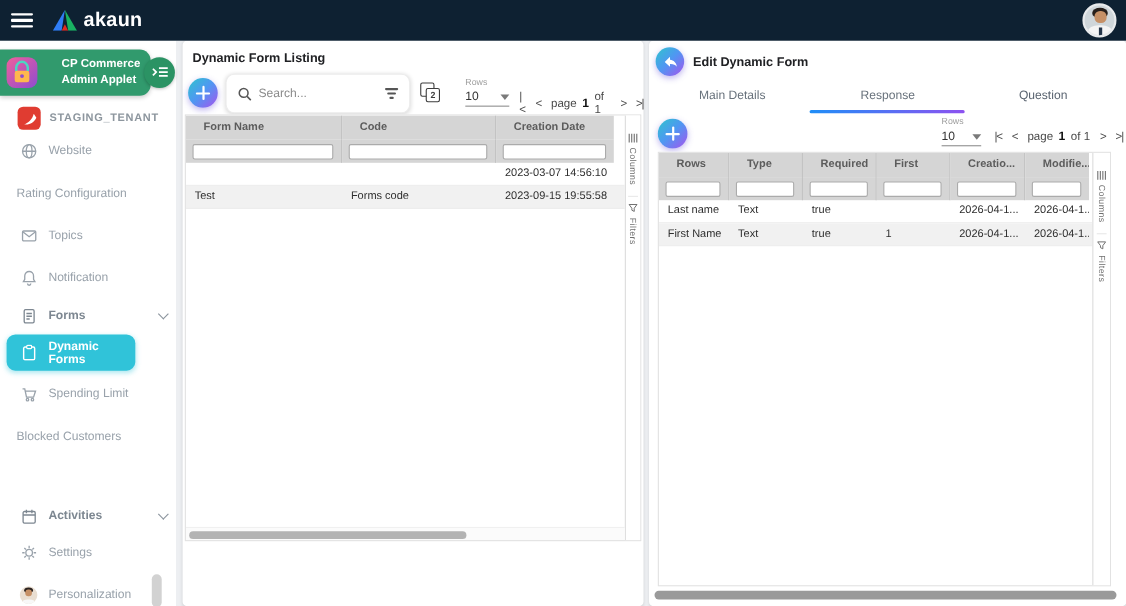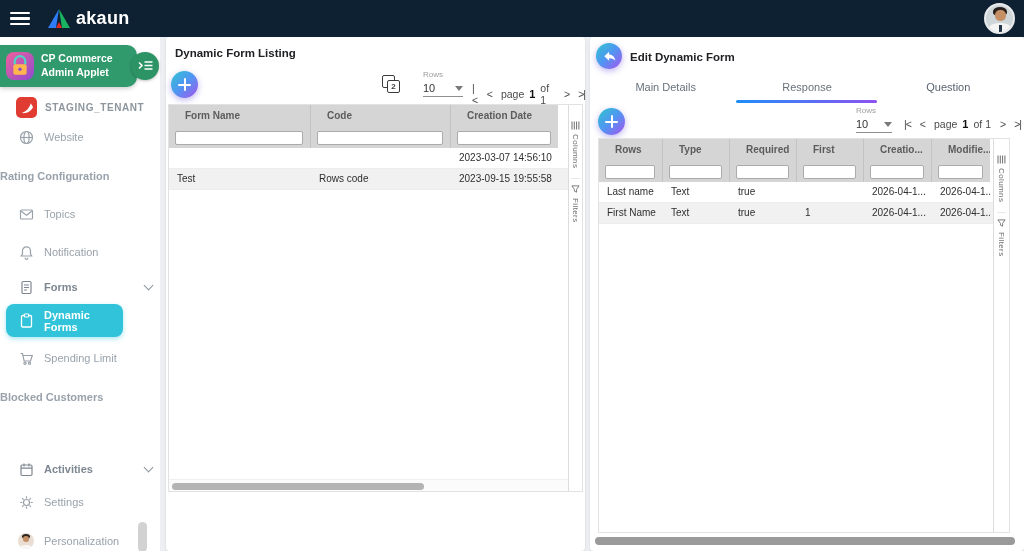--- a/index.html
+++ b/index.html
@@ -15,28 +15,28 @@
   .avatar{position:absolute;right:9px;top:3px;width:31px;height:31px;border-radius:50%;background:#cfd6da;border:2px solid #e8eaec;overflow:hidden;}
   .avatar .hair{position:absolute;top:2px;left:7px;width:14px;height:9px;border-radius:50% 50% 40% 40%;background:#271f1b;}
   .avatar .face{position:absolute;top:5px;left:8.5px;width:11px;height:11px;border-radius:45%;background:#c69066;}
   .avatar .shirt{position:absolute;bottom:-3px;left:3px;width:22px;height:12px;border-radius:45% 45% 0 0;background:#f4f4f4;}
   .avatar .tie{position:absolute;bottom:-1px;left:13px;width:3px;height:8px;background:#25364a;}
 
   
   .sidebar{position:absolute;left:0;top:37px;width:160px;height:514px;background:#fff;z-index:10;}
   .applet-card{position:absolute;left:0;top:8px;width:137px;height:42px;background:#319a6d;border-radius:0 10px 10px 0;display:flex;align-items:center;box-shadow:0 2px 4px rgba(0,0,0,.18);}
   .applet-icon{width:28px;height:28px;margin-left:6px;border-radius:8px;background:linear-gradient(135deg,#f0609c 0%,#8e4bd0 100%);position:relative;flex:0 0 auto;}
-  .applet-name{color:#fff;font-size:10.5px;font-weight:700;line-height:1.3;margin-left:7px;}
+  .applet-name{color:#fff;font-size:10.5px;font-weight:700;line-height:1.3;margin-left:22px;}
   .collapse-btn{position:absolute;left:131px;top:15px;width:28px;height:28px;border-radius:50%;background:#2b9364;display:flex;align-items:center;justify-content:center;cursor:pointer;box-shadow:0 1px 3px rgba(0,0,0,.25);}
   .tenant-row{position:absolute;left:0;top:56px;width:128px;height:28px;display:flex;align-items:center;}
   .tenant-icon{width:21px;height:21px;margin-left:16px;border-radius:5px;background:#e03c31;position:relative;flex:0 0 auto;}
   .tenant-label{margin-left:8px;font-size:10px;font-weight:700;color:#8d969e;letter-spacing:.6px;}
   .nav-item{position:absolute;left:0;width:188px;height:28px;display:flex;align-items:center;color:#99a2ab;font-size:11px;cursor:pointer;}
   .nav-item .ic{width:16px;height:16px;margin-left:18px;margin-right:10px;display:flex;align-items:center;justify-content:center;flex:0 0 auto;}
-  .nav-item.noicon{font-weight:bold;}
+  .nav-item.noicon{padding-left:15px;}
   .nav-item.semibold{font-weight:700;color:#7d8791;}
   .nav-item .chev{margin-left:auto;margin-right:36px;width:7px;height:7px;border-right:1.6px solid #8b949d;border-bottom:1.6px solid #8b949d;transform:rotate(45deg);margin-top:-4px;}
   .nav-item.active{left:6px;width:117px;height:33px;background:#30c3d9;border-radius:8px;color:#fff;font-weight:700;box-shadow:0 2px 5px rgba(48,195,217,.4);}
   .nav-item.active .ic{margin-left:12px;}
   .mini-avatar{width:16px;height:16px;border-radius:50%;background:#e9ded1;overflow:hidden;position:relative;}
   .mini-avatar .mh{position:absolute;top:1px;left:4px;width:8px;height:5px;border-radius:50%;background:#2b2320;}
   .mini-avatar .mf{position:absolute;top:3px;left:5px;width:6px;height:6px;border-radius:45%;background:#c69066;}
   .mini-avatar .ms{position:absolute;bottom:-2px;left:2px;width:12px;height:6px;border-radius:45% 45% 0 0;background:#f8f8f8;}
   .sidebar-scroll-thumb{position:absolute;left:138px;top:485px;width:9px;height:30px;background:#d2d2d2;border-radius:5px;}
 
@@ -268,20 +268,34 @@
   <div class="sidebar-scroll-thumb"></div>
 </div>
 
 <div class="panel panel-list">
   <div class="panel-title" style="left:9px;top:10px;">Dynamic Form Listing</div>
 
   <div class="grad-btn" style="left:5px;top:34px;">
     <span class="plus-icon"></span>
   </div>
 
+  <div class="search-box">
+    <span style="margin-left:10px;flex:0 0 auto;">
+      <svg width="13" height="13" viewBox="0 0 13 13" stroke="#555" stroke-width="1.4" fill="none">
+          <circle cx="5.5" cy="5.5" r="4"></circle>
+          <path d="M8.6 8.6L12 12"></path>
+        </svg>
+    </span>
+    <input type="text" placeholder="Search..." style="">
+    <span class="filter-list-icon">
+        <i></i>
+        <i></i>
+        <i></i>
+      </span>
+  </div>
 
   <div class="copy-icon" style="left:216px;top:38px;">
     <span class="back"></span>
     <span class="front">2</span>
   </div>
 
   <div class="rows-label" style="left:257px;top:33px;">Rows</div>
   <div class="rows-select" style="left:257px;top:45px;">
     <span>10</span>
     <span class="caret"></span>
@@ -315,21 +329,21 @@
             <input style="">
           </div>
       </div>
       <div class="t-row t-data">
         <div class="cell lc0"></div>
         <div class="cell lc1"></div>
         <div class="cell lc2">2023-03-07 14:56:10</div>
       </div>
       <div class="t-row t-data alt">
         <div class="cell lc0">Test</div>
-        <div class="cell lc1">Rows code</div>
+        <div class="cell lc1">Forms code</div>
         <div class="cell lc2">2023-09-15 19:55:58</div>
       </div>
       <div class="tbl-filler"></div>
       <div class="hscroll-track">
         <div class="hscroll-thumb" style="width:252px;"></div>
       </div>
     </div>
     <div class="side-strip">
       <div class="strip-sec">
         <svg width="9" height="9" viewBox="0 0 9 9">

